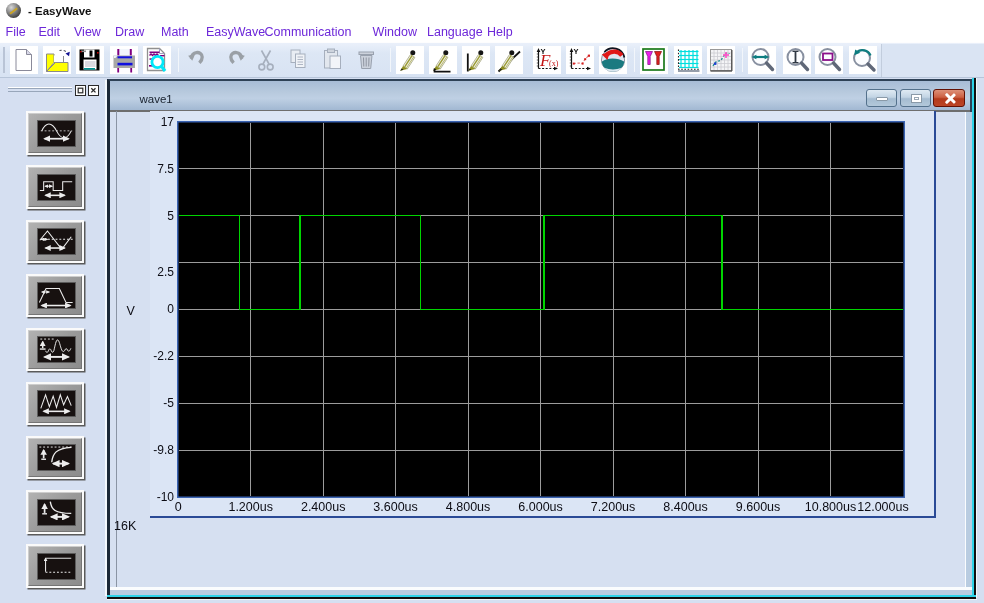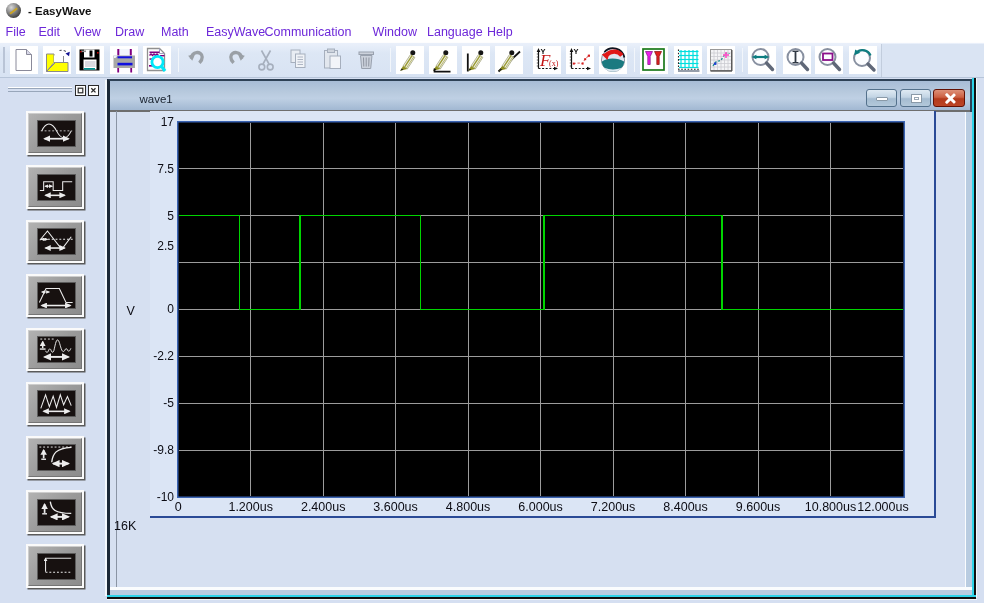--- a/index.html
+++ b/index.html
@@ -520,21 +520,21 @@
     <line x1="2" y1="235.5" x2="726" y2="235.5"></line>
     <line x1="2" y1="282.5" x2="726" y2="282.5"></line>
     <line x1="2" y1="329.5" x2="726" y2="329.5"></line>
   </g>
   <path d="M1.6,94.5 H62.5 V188.5 H123 V94.5 H243.5 V188.5 H367 V94.5 H545 V188.5 H726.4" fill="none" stroke="#00d400" stroke-width="1.7" shape-rendering="crispEdges"></path>
   <rect x="0.75" y="0.75" width="726.5" height="375.5" fill="none" stroke="#3a63b2" stroke-width="1.5"></rect>
 </svg>
 <div class="ylab" style="top:114.8px">17</div>
 <div class="ylab" style="top:161.7px">7.5</div>
 <div class="ylab" style="top:208.6px">5</div>
-<div class="ylab" style="top:239px">2.5</div>
+<div class="ylab" style="top:265px">2.5</div>
 <div class="ylab" style="top:302.3px">0</div>
 <div class="ylab" style="top:349.2px">-2.2</div>
 <div class="ylab" style="top:396.1px">-5</div>
 <div class="ylab" style="top:443.0px">-9.8</div>
 <div class="ylab" style="top:489.9px">-10</div>
 <div class="xlab" style="left:138.2px">0</div>
 <div class="xlab" style="left:210.7px">1.200us</div>
 <div class="xlab" style="left:283.2px">2.400us</div>
 <div class="xlab" style="left:355.6px">3.600us</div>
 <div class="xlab" style="left:428.1px">4.800us</div>

